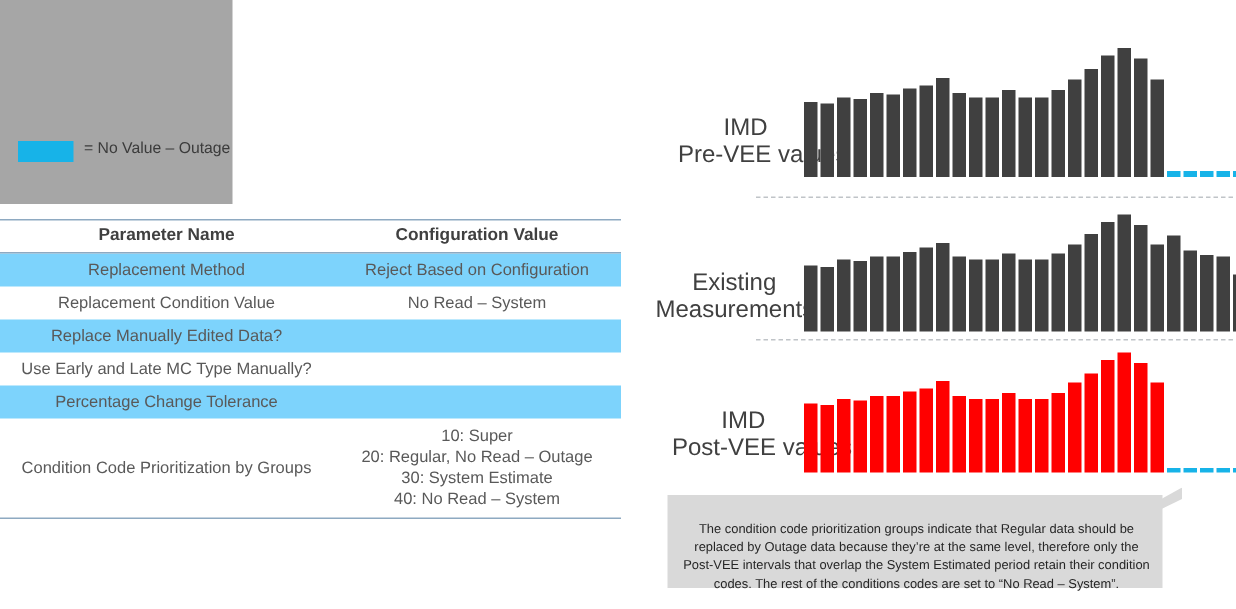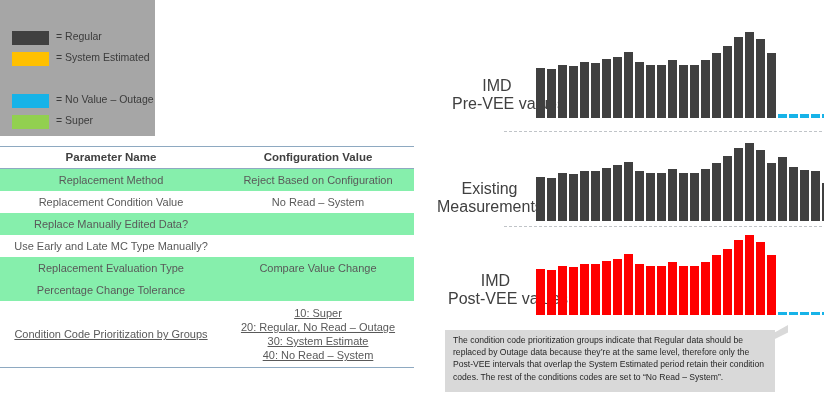--- a/index.html
+++ b/index.html
@@ -45,22 +45,22 @@
     text-align:center;padding:4px 2px 5px 2px;
     border-top:1.4px solid #8ea9c1;
     border-bottom:1.4px solid #8ea9c1;
     background:#ffffff;
   }
   #param-table td{
     font-size:11px;color:#595959;text-align:center;
     padding:5px 4px;
     border:0;
   }
-  #param-table tr.alt td{background:#86efac;}
-  #param-table tr.last td{border-bottom:1.4px solid #8ea9c1;text-decoration:underline;}
+  #param-table tr.alt td{background:#7dd3fc;}
+  #param-table tr.last td{border-bottom:1.4px solid #8ea9c1;}
   td.multi{line-height:1.28;padding-top:7px;padding-bottom:7px;}
 
   
   .chart-block{position:absolute;}
   .chart-label{
     position:absolute;
     font-size:16px;color:#404040;line-height:1.15;
     text-align:center;white-space:nowrap;
   }
   .bars{
@@ -79,49 +79,37 @@
     position:absolute;height:0;
     border-top:1.5px dashed #c0c4c8;
   }
 
   
   #callout{
     position:absolute;left:445px;top:330px;width:330px;height:62px;
     background:#d9d9d9;
   }
   #callout-text{
-    position:absolute;left:8px;top:4px;width:316px;
-    font-size:8.6px;color:#262626;line-height:1.42;
+    position:absolute;left:8px;top:16px;width:316px;
+    font-size:8.6px;color:#262626;line-height:1.42;text-align:center;
   }
   #callout-tail2{
     position:absolute;left:752px;top:325px;
     width:36px;height:20px;
     background:#d9d9d9;
     clip-path:polygon(0% 100%, 100% 0%, 100% 38%, 30% 100%);
   }
 </style>
 </head>
 <body>
 
 <div id="key-box">
-  <div class="key-row" style="top:31px;">
-    <span class="key-swatch" style="background:#404040;"></span>
-    <span class="key-label">= Regular</span>
-  </div>
-  <div class="key-row" style="top:52px;">
-    <span class="key-swatch" style="background:#ffc000;"></span>
-    <span class="key-label">= System Estimated</span>
-  </div>
   <div class="key-row" style="top:94px;">
     <span class="key-swatch" style="background:#17b3e8;"></span>
     <span class="key-label">= No Value – Outage</span>
-  </div>
-  <div class="key-row" style="top:115px;">
-    <span class="key-swatch" style="background:#92d050;"></span>
-    <span class="key-label">= Super</span>
   </div>
 </div>
 
 <table id="param-table">
   <colgroup>
       <col class="c1">
       <col class="c2">
     </colgroup>
   <thead>
     <tr>
@@ -140,24 +128,20 @@
     </tr>
     <tr class="alt">
       <td>Replace Manually Edited Data?</td>
       <td></td>
     </tr>
     <tr>
       <td>Use Early and Late MC Type Manually?</td>
       <td></td>
     </tr>
     <tr class="alt">
-      <td>Replacement Evaluation Type</td>
-      <td>Compare Value Change</td>
-    </tr>
-    <tr class="alt">
       <td>Percentage Change Tolerance</td>
       <td></td>
     </tr>
     <tr class="last">
       <td>Condition Code Prioritization by Groups</td>
       <td class="multi" style="white-space:pre-line;">10: Super
 20: Regular, No Read – Outage
 30: System Estimate
 40: No Read – System</td>
     </tr>

